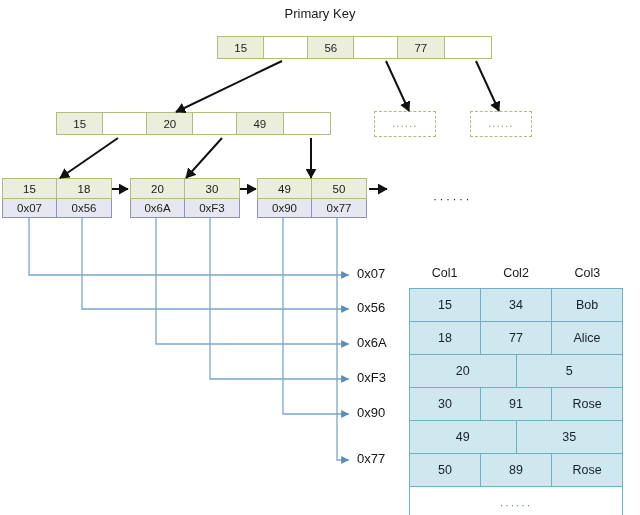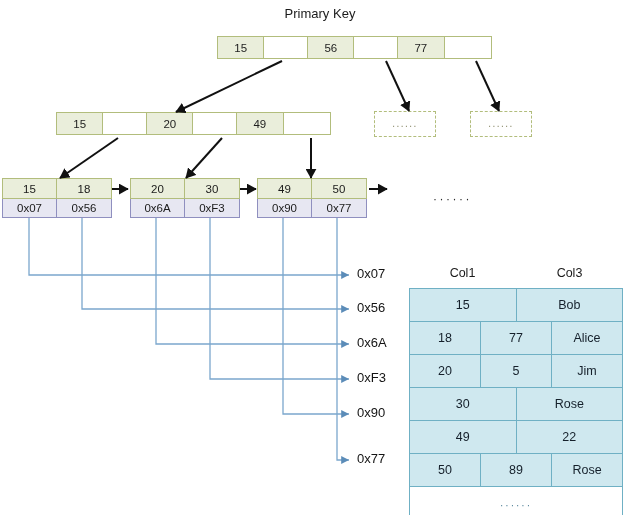--- a/index.html
+++ b/index.html
@@ -311,44 +311,46 @@
   <div class="addr-label" style="left:357px; top:335px;">0x6A</div>
   <div class="addr-label" style="left:357px; top:370px;">0xF3</div>
   <div class="addr-label" style="left:357px; top:405px;">0x90</div>
   <div class="addr-label" style="left:357px; top:451px;">0x77</div>
 
   <div id="table-ellipsis">······</div>
 
   <div id="data-table">
     <div class="thead">
       <div class="th">Col1</div>
+      <div class="th">Col2</div>
       <div class="th">Col3</div>
     </div>
     <div class="tbody">
       <div class="tr">
         <div class="td">15</div>
+        <div class="td">34</div>
         <div class="td">Bob</div>
       </div>
       <div class="tr">
         <div class="td">18</div>
         <div class="td">77</div>
         <div class="td">Alice</div>
       </div>
       <div class="tr">
         <div class="td">20</div>
         <div class="td">5</div>
-        <div class="td">Jim</div>
       </div>
       <div class="tr">
         <div class="td">30</div>
+        <div class="td">91</div>
         <div class="td">Rose</div>
       </div>
       <div class="tr">
         <div class="td">49</div>
-        <div class="td">22</div>
+        <div class="td">35</div>
       </div>
       <div class="tr">
         <div class="td">50</div>
         <div class="td">89</div>
         <div class="td">Rose</div>
       </div>
       <div class="tr ellipsis-row">
         <div class="td">······</div>
       </div>
     </div>

